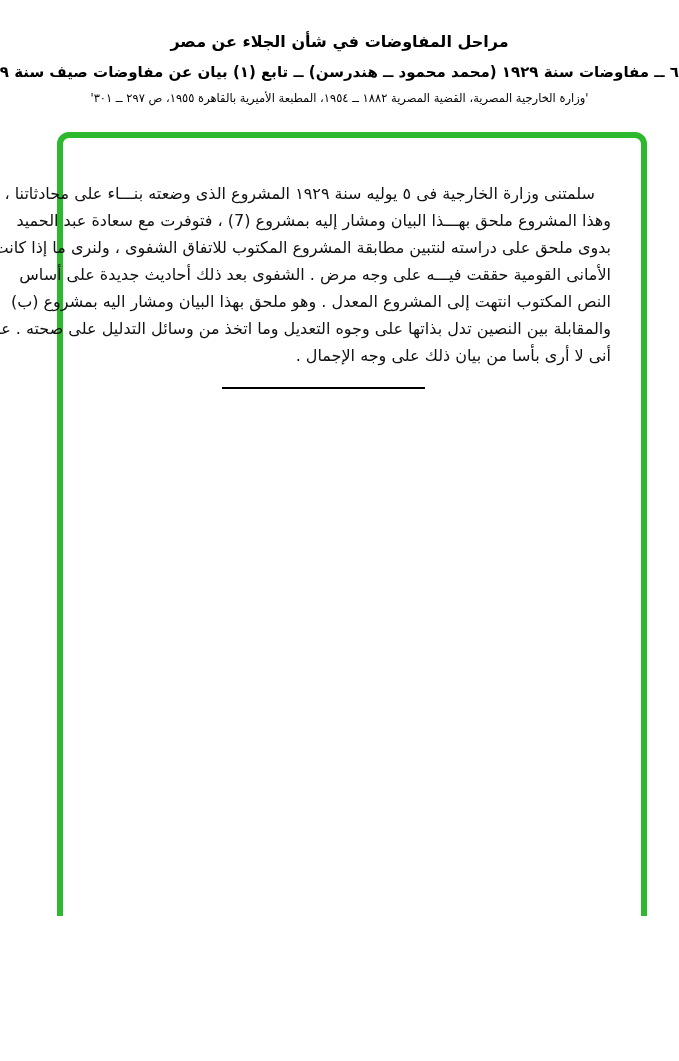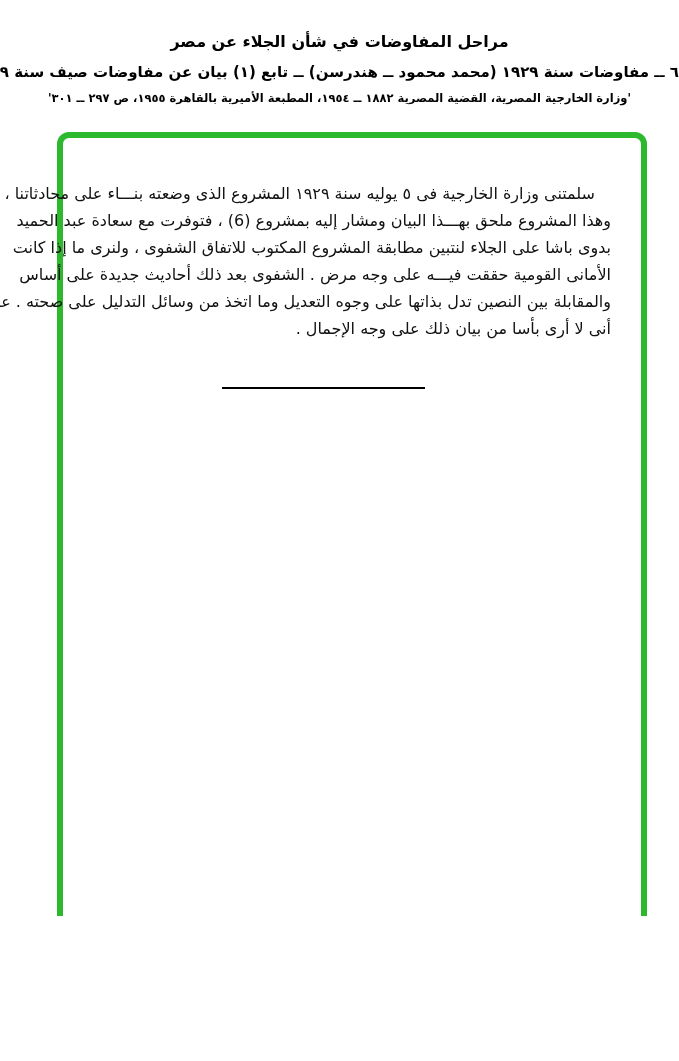--- a/index.html
+++ b/index.html
@@ -27,21 +27,21 @@
   }
   .doc-subtitle {
     font-size: 15px;
     font-weight: bold;
     line-height: 24px;
     margin-top: 6px;
     white-space: nowrap;
   }
   .doc-source {
     font-size: 11.5px;
-    font-weight: bold;
+    font-weight: normal;
     line-height: 18px;
     margin-top: 5px;
     white-space: nowrap;
   }
   .green-box {
     position: absolute;
     left: 57px;
     top: 132px;
     width: 590px;
     height: 871px;
@@ -95,23 +95,24 @@
 
   <div class="header">
     <div class="doc-title">مراحل المفاوضات في شأن الجلاء عن مصر</div>
     <div class="doc-subtitle">٦ ــ مفاوضات سنة ١٩٢٩ (محمد محمود ــ هندرسن) ــ تابع (١) بيان عن مفاوضات صيف سنة ١٩٢٩</div>
     <div class="doc-source">'وزارة الخارجية المصرية، القضية المصرية ١٨٨٢ ــ ١٩٥٤، المطبعة الأميرية بالقاهرة ١٩٥٥، ص ٢٩٧ ــ ٣٠١'</div>
   </div>
 
   <div class="green-box" style="border-color: rgb(45, 185, 45);">
     <div class="body-text">
       <div class="body-line first">سلمتنى وزارة الخارجية فى ٥ يوليه سنة ١٩٢٩ المشروع الذى وضعته بنـــاء على محادثاتنا ،</div>
-      <div class="body-line">وهذا المشروع ملحق بهـــذا البيان ومشار إليه بمشروع (6) ، فتوفرت مع سعادة عبد الحميد</div>
-      <div class="body-line">بدوى باشا على الجلاء لنتبين مطابقة المشروع المكتوب للاتفاق الشفوى ، ولنرى ما إذا كانت</div>
+      <div class="body-line">وهذا المشروع ملحق بهـــذا البيان ومشار إليه بمشروع (7) ، فتوفرت مع سعادة عبد الحميد</div>
+      <div class="body-line">بدوى ملحق على دراسته لنتبين مطابقة المشروع المكتوب للاتفاق الشفوى ، ولنرى ما إذا كانت</div>
       <div class="body-line">الأمانى القومية حققت فيـــه على وجه مرض . الشفوى بعد ذلك أحاديث جديدة على أساس</div>
+      <div class="body-line">النص المكتوب انتهت إلى المشروع المعدل . وهو ملحق بهذا البيان ومشار اليه بمشروع (ب)</div>
       <div class="body-line">والمقابلة بين النصين تدل بذاتها على وجوه التعديل وما اتخذ من وسائل التدليل على صحته . على</div>
       <div class="body-line last">أنى لا أرى بأسا من بيان ذلك على وجه الإجمال .</div>
     </div>
     <div class="footnote-divider"></div>
   </div>
 
   <div class="page-number">٥</div>
 
 </div>
 

